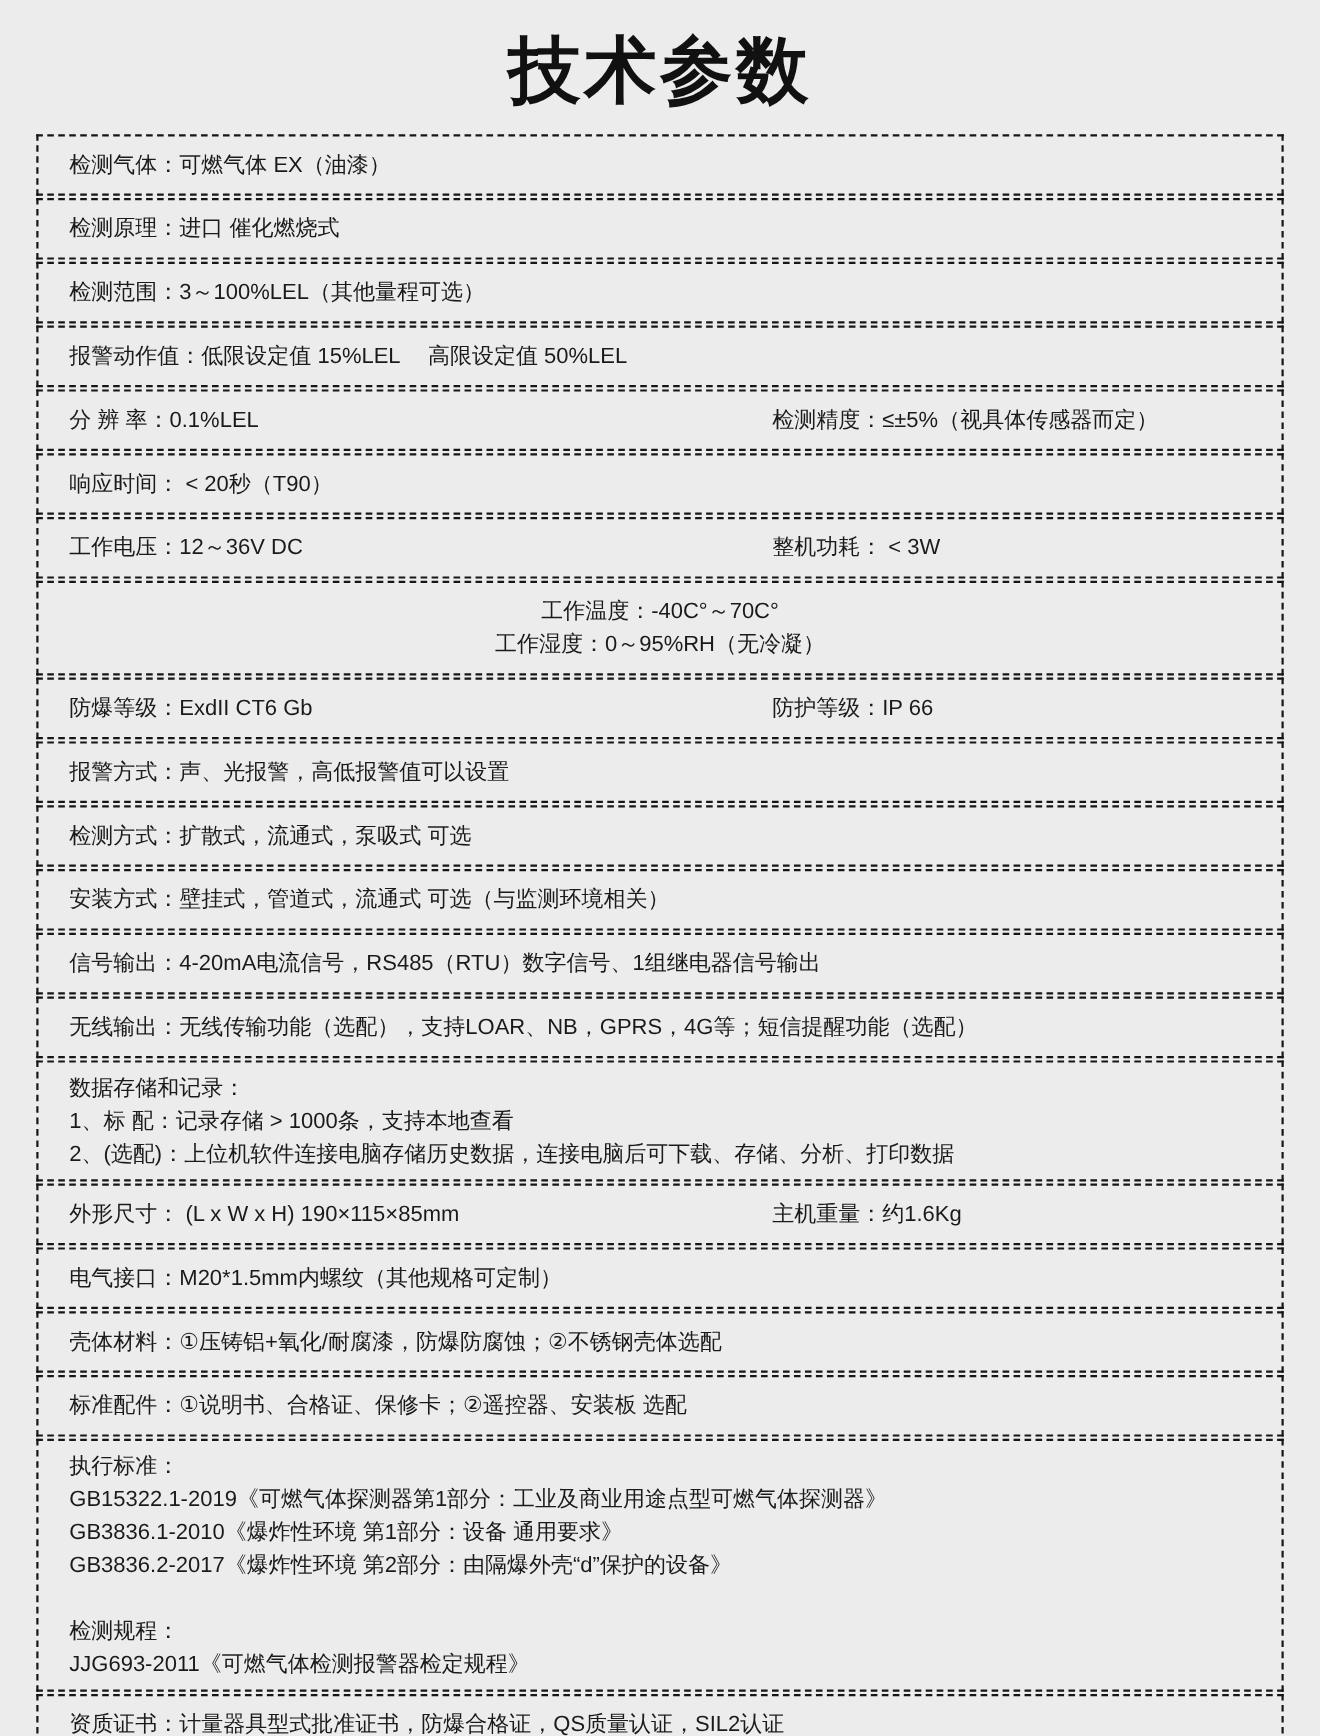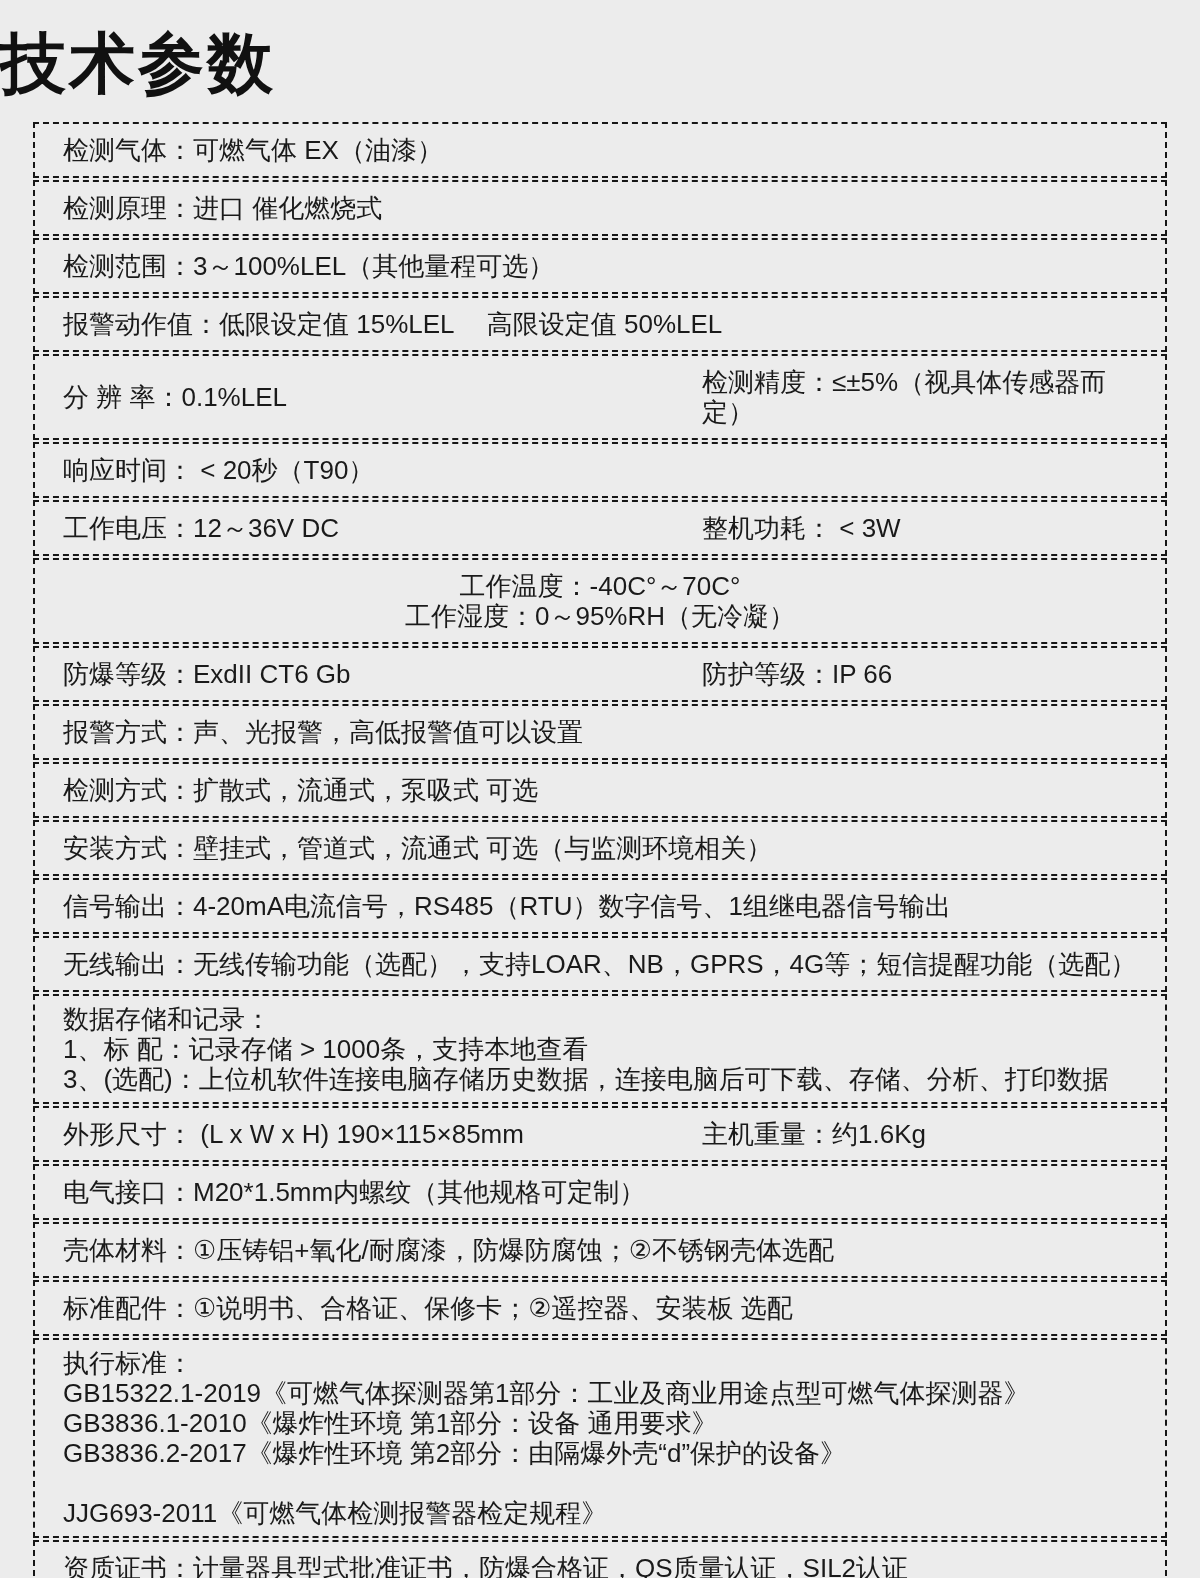--- a/index.html
+++ b/index.html
@@ -5,36 +5,37 @@
   * { box-sizing: border-box; margin: 0; padding: 0; }
   html, body {
     width: 1200px;
     height: 1578px;
     background: #ececec;
     font-family: "Liberation Sans", "DejaVu Sans", sans-serif;
     color: #1a1a1a;
     overflow: hidden;
   }
   .page-title {
+    text-align: center;
     font-size: 66px;
     line-height: 1.15;
     font-weight: 600;
     letter-spacing: 3px;
     color: #111;
     margin: 26px 0 20px 0;
   }
   .spec-table {
     width: 1134px;
     margin: 0 auto;
   }
   .row {
     border: 2px dashed #161616;
     margin-bottom: 2px;
     padding: 11px 28px;
-    font-size: 26px;
+    font-size: 20px;
     line-height: 30px;
     background: transparent;
   }
   .row.multi { padding: 8px 28px; }
   .row.cols { display: flex; align-items: center; }
   .cell-left { flex: 0 0 59.5%; }
   .cell-right { flex: 1 1 auto; }
   .line { white-space: pre-wrap; }
 </style>
 </head>
@@ -85,39 +86,40 @@
     </div>
     <div class="row" style="border-color: rgb(22, 22, 22);">
       <div class="line">信号输出：4-20mA电流信号，RS485（RTU）数字信号、1组继电器信号输出</div>
     </div>
     <div class="row" style="border-color: rgb(22, 22, 22);">
       <div class="line">无线输出：无线传输功能（选配），支持LOAR、NB，GPRS，4G等；短信提醒功能（选配）</div>
     </div>
     <div class="row multi" style="border-color: rgb(22, 22, 22);">
       <div class="line">数据存储和记录：</div>
       <div class="line">1、标 配：记录存储 &gt; 1000条，支持本地查看</div>
-      <div class="line">3、(选配)：上位机软件连接电脑存储历史数据，连接电脑后可下载、存储、分析、打印数据</div>
+      <div class="line">2、(选配)：上位机软件连接电脑存储历史数据，连接电脑后可下载、存储、分析、打印数据</div>
     </div>
     <div class="row cols" style="border-color: rgb(22, 22, 22);">
       <div class="line cell-left">外形尺寸： (L x W x H) 190×115×85mm</div>
       <div class="line cell-right">主机重量：约1.6Kg</div>
     </div>
     <div class="row" style="border-color: rgb(22, 22, 22);">
       <div class="line">电气接口：M20*1.5mm内螺纹（其他规格可定制）</div>
     </div>
     <div class="row" style="border-color: rgb(22, 22, 22);">
       <div class="line">壳体材料：①压铸铝+氧化/耐腐漆，防爆防腐蚀；②不锈钢壳体选配</div>
     </div>
     <div class="row" style="border-color: rgb(22, 22, 22);">
       <div class="line">标准配件：①说明书、合格证、保修卡；②遥控器、安装板 选配</div>
     </div>
     <div class="row multi" style="border-color: rgb(22, 22, 22);">
       <div class="line">执行标准：</div>
       <div class="line">GB15322.1-2019《可燃气体探测器第1部分：工业及商业用途点型可燃气体探测器》</div>
       <div class="line">GB3836.1-2010《爆炸性环境 第1部分：设备 通用要求》</div>
       <div class="line">GB3836.2-2017《爆炸性环境 第2部分：由隔爆外壳“d”保护的设备》</div>
       <div class="line">&nbsp;</div>
+      <div class="line">检测规程：</div>
       <div class="line">JJG693-2011《可燃气体检测报警器检定规程》</div>
     </div>
     <div class="row" style="border-color: rgb(22, 22, 22);">
       <div class="line">资质证书：计量器具型式批准证书，防爆合格证，QS质量认证，SIL2认证</div>
     </div>
   </div>
 
 </body></html>

